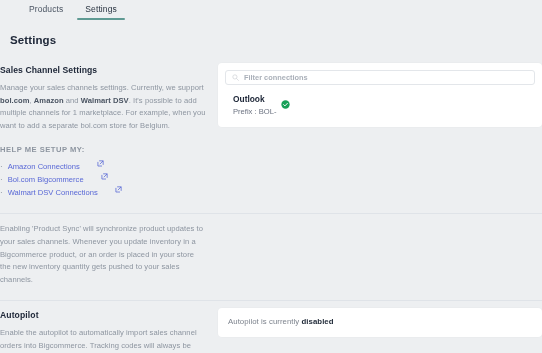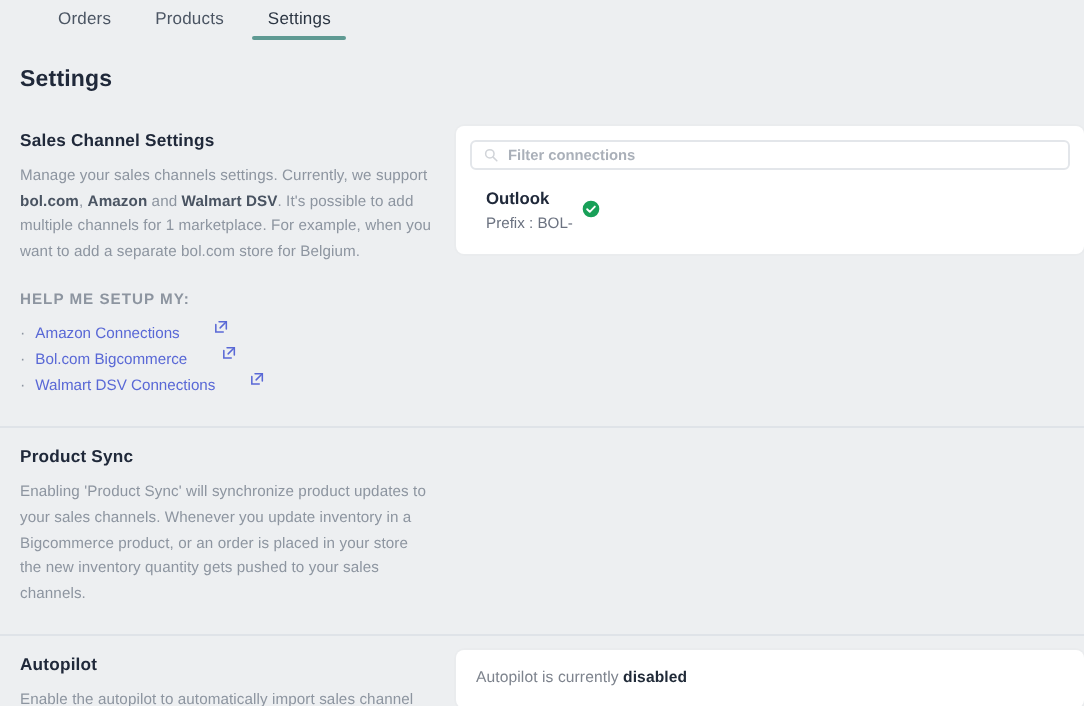--- a/index.html
+++ b/index.html
@@ -62,21 +62,20 @@
     color: #20293a;
     padding: 12px 0 10px 10px;
     letter-spacing: .1px;
   }
 
   
   .section {
     display: flex;
     align-items: flex-start;
     position: relative;
-    padding-left: 10px;
   }
   .section + .section { border-top: 1px solid #dfe3e8; }
 
   .sec-left {
     width: 218px;
     flex: 0 0 218px;
     padding: 9px 12px 14px 0;
   }
   .sec-right {
     flex: 1 1 auto;
@@ -196,23 +195,20 @@
     letter-spacing: .05px;
   }
   .card-status b { color: #1f2937; font-weight: bold; }
 </style>
 </head>
 <body>
 
 <div class="app">
 
   <div class="tabbar">
-    <div class="tab">
-      <span>Orders</span>
-    </div>
     <div class="tab">
       <span>Products</span>
     </div>
     <div class="tab active">
       <span>Settings</span>
     </div>
   </div>
 
   <div class="page-title">Settings</div>
 
@@ -278,21 +274,20 @@
             <circle cx="8" cy="8" r="7.4" fill="#18a058"></circle>
             <path d="M4.6 8.2 6.9 10.5 11.4 5.9" fill="none" stroke="#ffffff" stroke-width="1.7" stroke-linecap="round" stroke-linejoin="round"></path>
           </svg>
         </div>
       </div>
     </div>
   </div>
 
   <div class="section">
     <div class="sec-left">
-      <div class="sec-title">Product Sync</div>
       <div class="sec-body">Enabling 'Product Sync' will synchronize product updates to your sales channels. Whenever you update inventory in a Bigcommerce product, or an order is placed in your store the new inventory quantity gets pushed to your sales channels.</div>
     </div>
   </div>
 
   <div class="section">
     <div class="sec-left">
       <div class="sec-title">Autopilot</div>
       <div class="sec-body">Enable the autopilot to automatically import sales channel orders into Bigcommerce. Tracking codes will always be automatically synchronized to your sales channels.</div>
     </div>
     <div class="sec-right">

